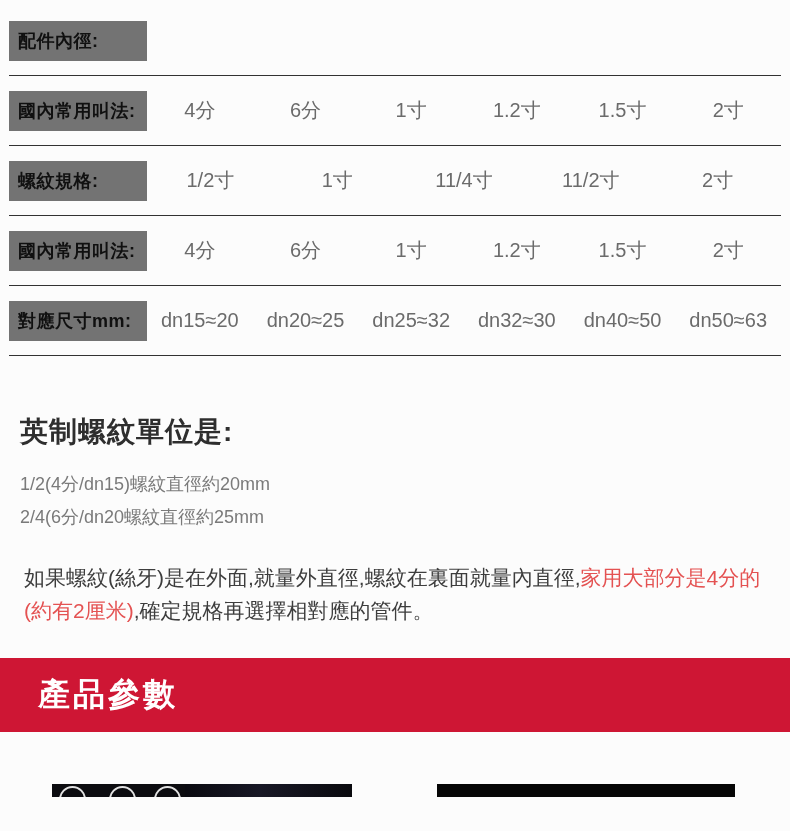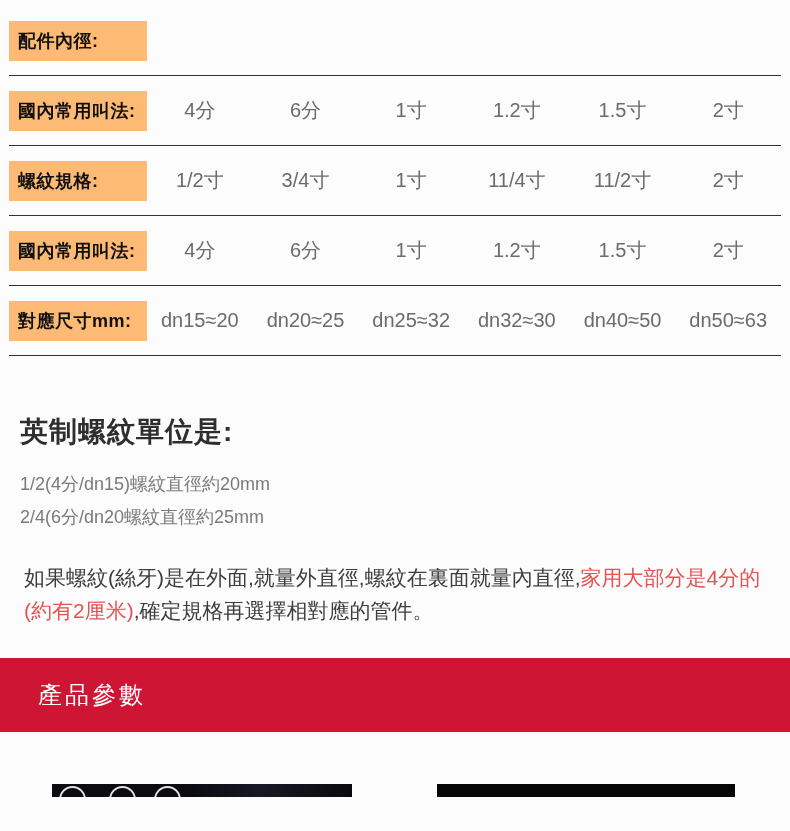--- a/index.html
+++ b/index.html
@@ -3,38 +3,38 @@
 <meta charset="utf-8">
 <style>
   * { margin:0; padding:0; box-sizing:border-box; }
   html,body { width:790px; height:831px; overflow:hidden; }
   body { background:#fcfcfc; font-family:"Liberation Sans","DejaVu Sans",sans-serif; }
 
   
   .spec-table { margin:6px 9px 0 9px; }
   .spec-row { display:flex; align-items:center; height:70px; border-bottom:1px solid #323232; }
   .spec-label { flex:0 0 138px; font-weight:bold; font-size:18px; color:#101010;
-                letter-spacing:0.5px; background:#fdba74; padding:8px 0 8px 9px; }
+                letter-spacing:0.5px; background:#737373; padding:8px 0 8px 9px; }
   .spec-values { flex:1; display:flex; }
   .spec-value { flex:1; text-align:center; font-size:20px; color:#6b6b6b; }
 
   
   .inch-heading { margin:57px 0 0 20px; font-size:28px; color:#2e2e2e; font-weight:700;
                   letter-spacing:1px; }
   .inch-lines { margin:17px 0 0 20px; }
   .inch-line { font-size:18px; color:#7a7a7a; line-height:33px; }
 
   
   .measure-note { margin:27px 20px 0 24px; font-size:21px; line-height:33px; color:#3d3d3d; }
   .note-red { color:#e45252; }
 
   
   .section-banner { margin-top:31px; height:74px; background:#ce1634; display:flex;
                     align-items:center; padding-left:38px; }
-  .section-banner-title { color:#ffffff; font-size:24px; font-weight:normal; letter-spacing:3px;text-align:right; }
+  .section-banner-title { color:#ffffff; font-size:32px; font-weight:bold; letter-spacing:3px;text-align:right; }
 
   
   .photos { display:flex; margin:52px 0 0 52px; }
   .photo-left { position:relative; width:300px; height:13px; background:#0c0c10; overflow:hidden; }
   .fit-circle { position:absolute; top:2px; width:27px; height:27px; border:2px solid #e2e2e2;
                 border-radius:50%; background:#0c0c10; }
   .fit-circle.c1 { left:7px; } .fit-circle.c2 { left:57px; } .fit-circle.c3 { left:102px; }
   .photo-shade { position:absolute; left:133px; right:0; top:0; height:100%;
                  background:linear-gradient(90deg,#0a0a10,#181826 45%,#0a0a0e); }
   .photo-right { width:298px; height:13px; background:#060606; margin-left:85px; }
@@ -57,21 +57,20 @@
       <div class="spec-value">1.2寸</div>
       <div class="spec-value">1.5寸</div>
       <div class="spec-value">2寸</div>
     </div>
   </div>
 
   <div class="spec-row">
     <div class="spec-label">螺紋規格:</div>
     <div class="spec-values">
       <div class="spec-value">1/2寸</div>
-      <div class="spec-value">3/4寸</div>
       <div class="spec-value">1寸</div>
       <div class="spec-value">11/4寸</div>
       <div class="spec-value">11/2寸</div>
       <div class="spec-value">2寸</div>
     </div>
   </div>
 
   <div class="spec-row">
     <div class="spec-label">國內常用叫法:</div>
     <div class="spec-values">

